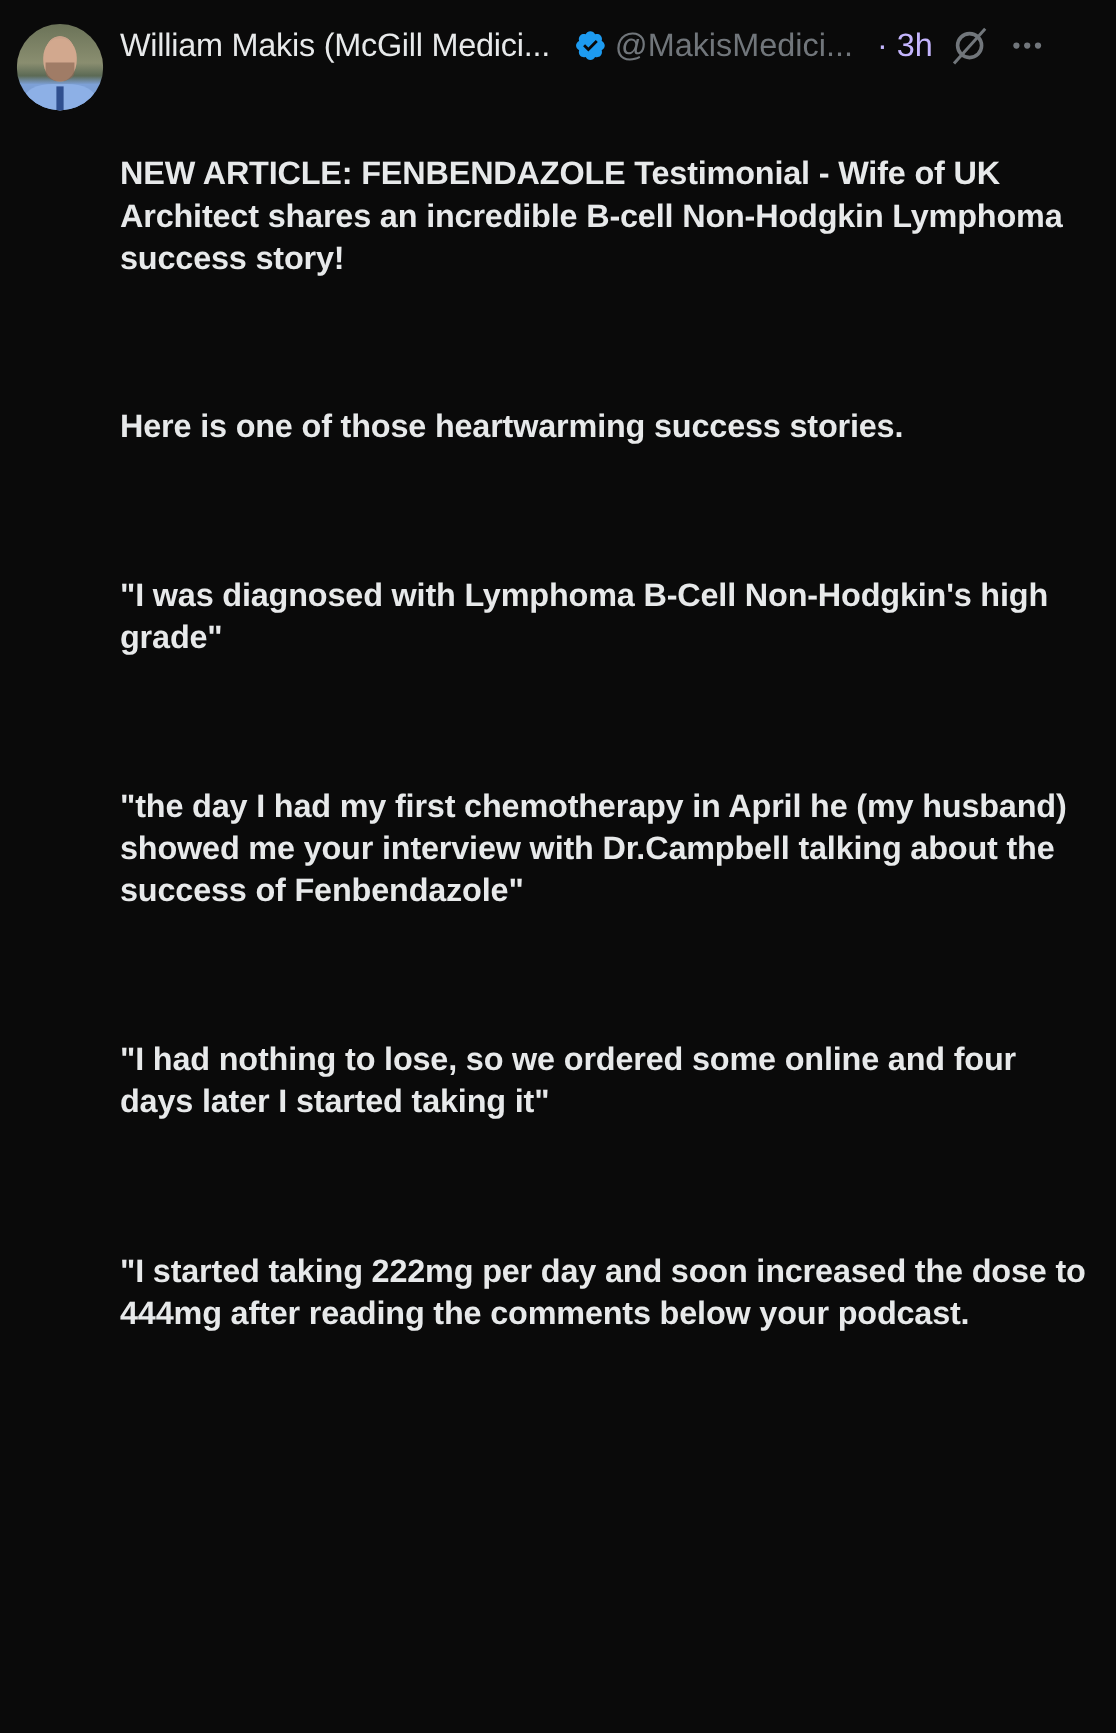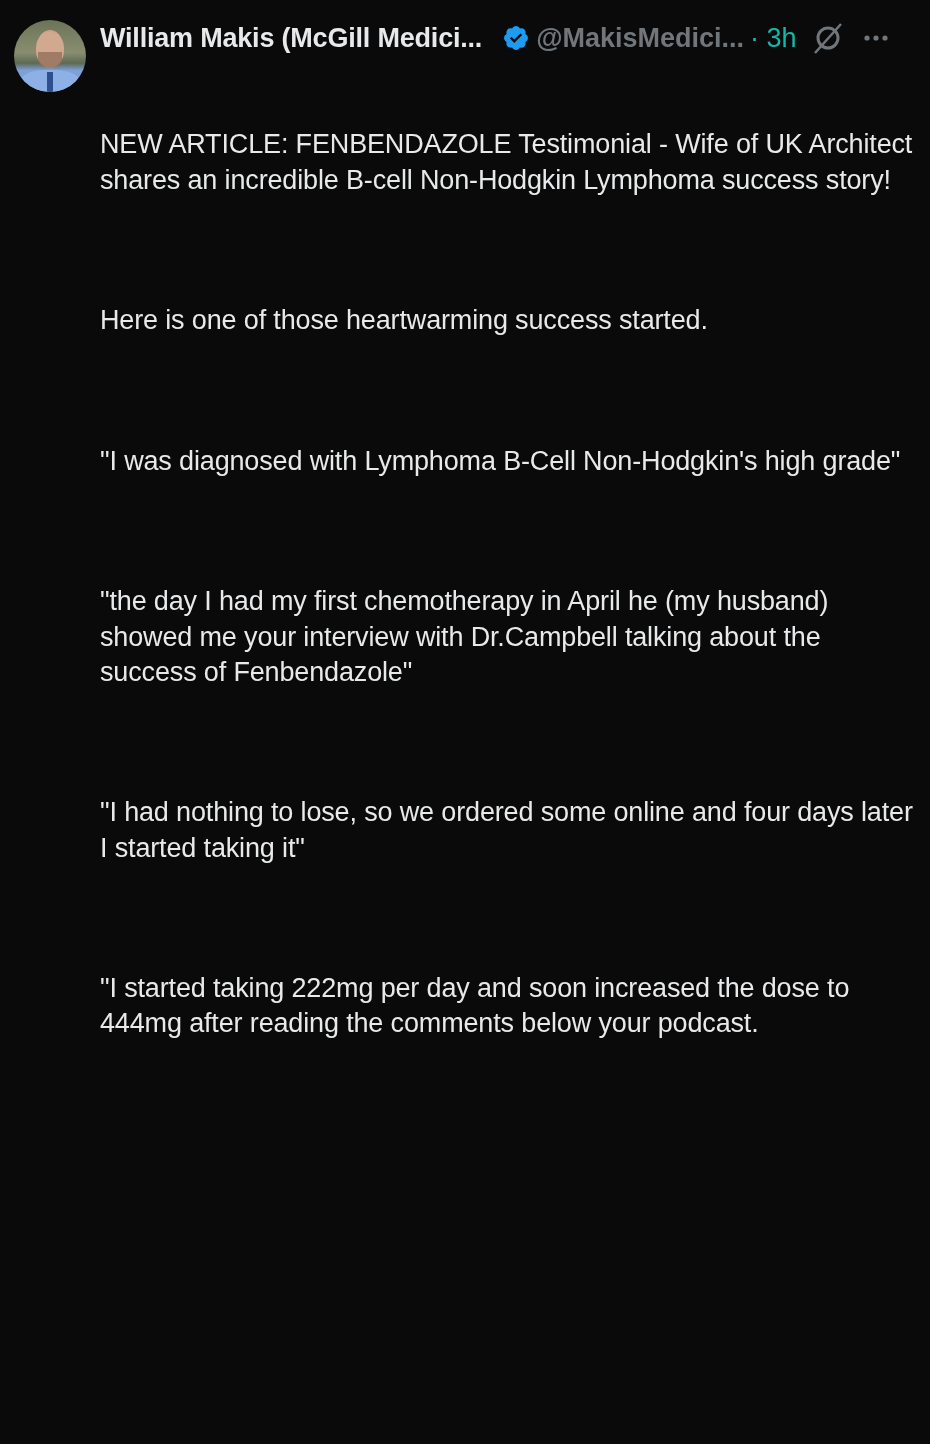--- a/index.html
+++ b/index.html
@@ -63,41 +63,40 @@
       min-width: 0;
     }
     .header {
       display: flex;
       align-items: center;
       height: 36px;
       margin-top: 0px;
       white-space: nowrap;
     }
     .display-name {
-      font-weight: bold;
+      font-weight: normal;
       font-size: 27px;
       color: #e7e9ea;
       letter-spacing: -0.2px;
     }
     .verified {
       margin-left: 20px;
       width: 28px;
       height: 28px;
       display: inline-flex;
     }
     .handle {
       margin-left: 6px;
       font-size: 27px;
       color: #71767b;
-      font-weight: bold;
     }
     .dot-time {
-      margin-left: 6px;
+      margin-left: 20px;
       font-size: 27px;
-      color: #14b8a6;
+      color: #c4b5fd;
     }
     .grok-icon {
       margin-left: 14px;
       width: 34px;
       height: 34px;
       display: inline-flex;
     }
     .more-icon {
       margin-left: 14px;
       width: 34px;
@@ -109,20 +108,21 @@
     .body-text {
       font-size: 27px;
       line-height: 35.2px;
       color: #e7e9ea;
       white-space: pre-wrap;
       margin-top: 1px;
       letter-spacing: -0.15px;
     }
     .para {
       margin: 0 0 35px 0;
+      font-weight: bold;
     }
     .emoji {
       display: inline-block;
       width: 32px;
       height: 32px;
       vertical-align: -6px;
       margin-left: 8px;
     }
   </style>
 </head>
@@ -157,21 +157,21 @@
         <svg viewBox="0 0 34 34" width="34" height="34">
           <circle cx="8" cy="17" r="2.6" fill="#71767b"></circle>
           <circle cx="17" cy="17" r="2.6" fill="#71767b"></circle>
           <circle cx="26" cy="17" r="2.6" fill="#71767b"></circle>
         </svg>
       </span>
     </div>
 
     <div class="body-text">
       <div class="para">NEW ARTICLE: FENBENDAZOLE Testimonial - Wife of UK Architect shares an incredible B-cell Non-Hodgkin Lymphoma success story!</div>
-      <div class="para">Here is one of those heartwarming success started.</div>
+      <div class="para">Here is one of those heartwarming success stories.</div>
       <div class="para">"I was diagnosed with Lymphoma B-Cell Non-Hodgkin's high grade"</div>
       <div class="para">"the day I had my first chemotherapy in April he (my husband) showed me your interview with Dr.Campbell talking about the success of Fenbendazole"</div>
       <div class="para">"I had nothing to lose, so we ordered some online and four days later I started taking it"</div>
       <div class="para">"I started taking 222mg per day and soon increased the dose to 444mg after reading the comments below your podcast.</div>
       
       
       
       
       
     </div>

